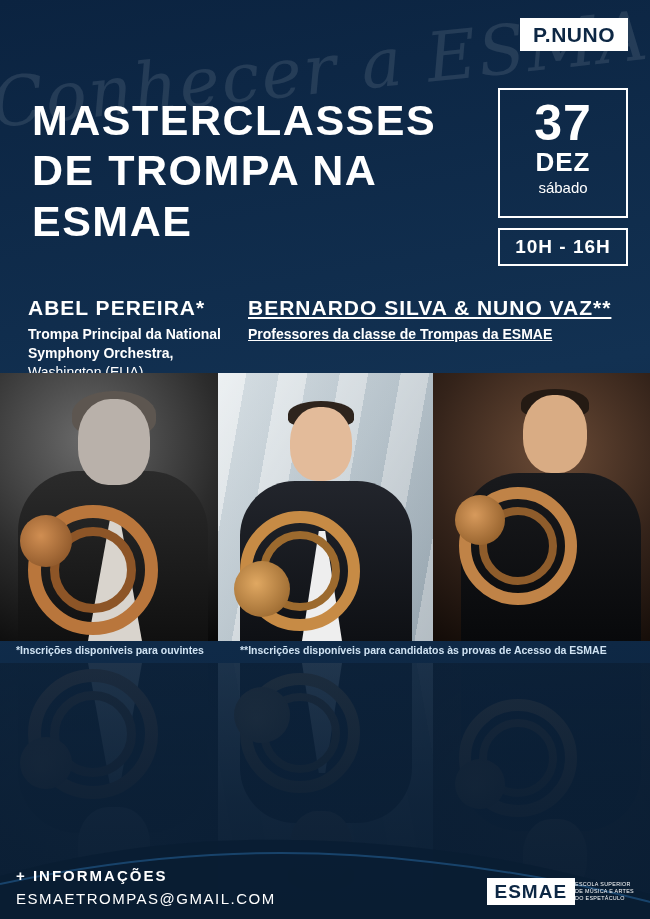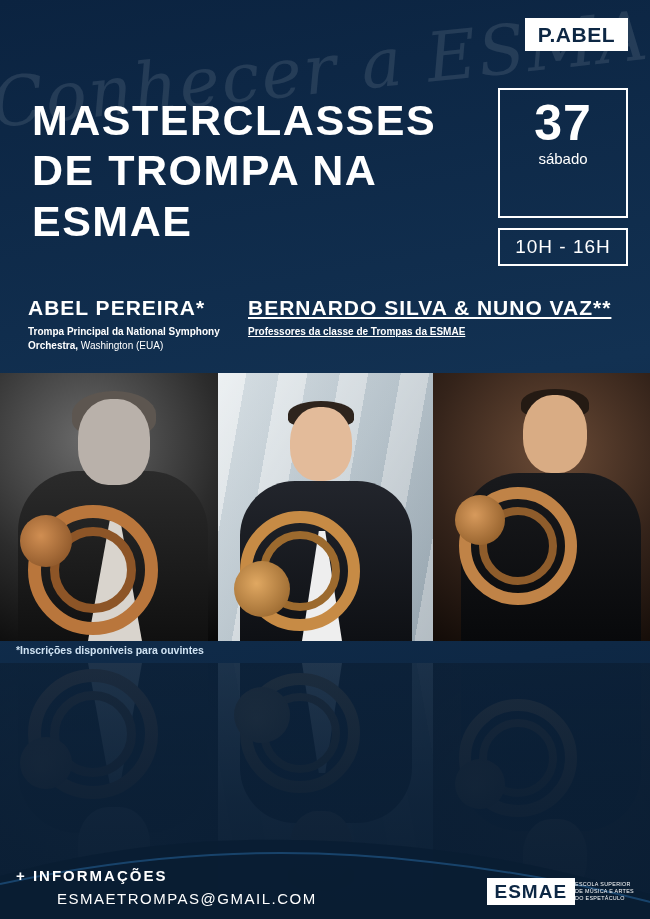--- a/index.html
+++ b/index.html
@@ -80,40 +80,40 @@
   .datebox .dow {
     font-size: 15px; font-weight: normal; line-height: 1.4;
   }
   .timebox {
     position: absolute;
     top: 228px; right: 22px;
     width: 130px; height: 38px;
     border: 2px solid #ffffff;
     color: #ffffff;
     font-size: 19px;
-    font-weight: normal;
+    font-weight: bold;
     letter-spacing: 1px;
     display: flex; align-items: center; justify-content: center; margin-left: 44px;
   }
 
   
   .teachers {
     position: absolute;
     top: 295px; left: 0; width: 516px; height: 78px;
     color: #ffffff;
   }
   .t-col { position: absolute; top: 0; }
   .t-col.left { left: 28px; width: 205px; }
   .t-col.right { left: 248px; width: 390px; text-decoration: underline; }
   .t-name {
     font-size: 21px; font-weight: bold; letter-spacing: 1px;
     text-transform: uppercase; line-height: 1.2;
   }
   .t-role {
-    font-size: 10px; line-height: 1.35; margin-top: 5px;
+    font-size: 14px; line-height: 1.35; margin-top: 5px;
   }
   .t-role b { font-weight: bold; }
 
   
   .photos {
     position: absolute;
     top: 373px; left: 0; width: 650px; height: 268px;
     display: flex;
   }
   .photo { position: relative; height: 100%; overflow: hidden; }
@@ -266,21 +266,20 @@
     left: 16px; bottom: 12px;
     color: #ffffff;
   }
   .footer .info {
     font-size: 15px; font-weight: bold; letter-spacing: 2px;
     text-transform: uppercase;
   }
   .footer .mail {
     font-size: 15px; letter-spacing: 1.5px; margin-top: 6px;
     text-transform: uppercase;
-    margin-left: 41px;
   }
   .esmae-logo {
     position: absolute;
     right: 16px; bottom: 14px;
     display: flex; align-items: center; 
   }
   .esmae-logo .word {
     background: #ffffff; color: #0d2744;
     font-weight: bold; font-size: 19px; letter-spacing: 1px;
     padding: 4px 8px; line-height: 1;
@@ -290,26 +289,27 @@
     letter-spacing: 0.3px; text-transform: uppercase;
   }
 </style>
 </head>
 <body>
 
 <div id="poster">
 
   <div class="watermark">Conhecer a ESMAE</div>
 
-  <div class="pporto">P.ABEL</div>
+  <div class="pporto">P.NUNO</div>
 
   <div class="title">MASTERCLASSES DE TROMPA NA ESMAE</div>
 
   <div class="datebox">
     <div class="day">37</div>
+    <div class="mon">DEZ</div>
     <div class="dow">sábado</div>
   </div>
   <div class="timebox">10H - 16H</div>
 
   <div class="teachers">
     <div class="t-col left">
       <div class="t-name">ABEL PEREIRA*</div>
       <div class="t-role">
         <b>Trompa Principal da National Symphony Orchestra,</b><span> Washington (EUA)</span>
       </div>
@@ -359,20 +359,21 @@
       <div class="horn horn3">
         <div class="ring r1"></div>
         <div class="ring r2"></div>
         <div class="bell"></div>
       </div>
     </div>
   </div>
 
   <div class="notes">
     <div class="note n1">*Inscrições disponíveis para ouvintes</div>
+    <div class="note n2">**Inscrições disponíveis para candidatos às provas de Acesso da ESMAE</div>
   </div>
 
   <div class="reflection">
     <div class="rcell c1">
       <div class="inner">
         <div class="photo p1" style="width:100%;height:100%;">
           <div class="bg"></div>
           <div class="body"></div>
           <div class="shirt"></div>
           <div class="hair"></div>

